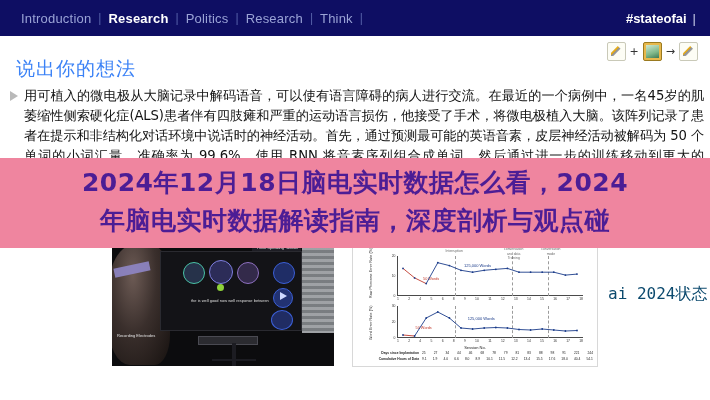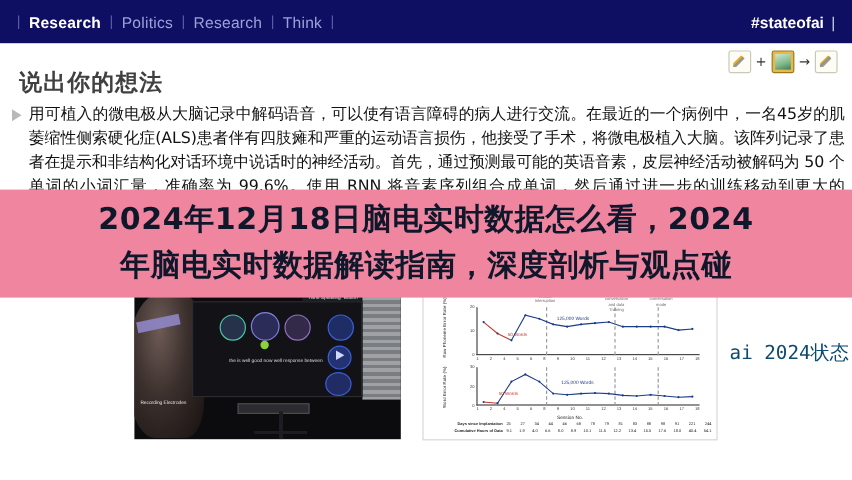--- a/index.html
+++ b/index.html
@@ -61,24 +61,23 @@
     gap: 6px;
   }
   .nav-right .bar { color: #c9cde8; font-weight: normal; }
 
   
   .slide-title {
     position: absolute;
     top: 56px;
     left: 16px;
     font-size: 19px;
-    color: #404040;
+    color: #3b82f6;
     font-family: "DejaVu Sans", sans-serif;
     letter-spacing: 1px;
-    font-weight: bold;
   }
   .icon-row {
     position: absolute;
     top: 42px;
     right: 12px;
     display: flex;
     align-items: center;
     gap: 4px;
   }
   .ic {
@@ -156,21 +155,21 @@
   }
   .banner-text {
     position: absolute;
     left: 0; top: 0;
     width: 710px;
     text-align: center;
     font-family: "DejaVu Sans", sans-serif;
     font-weight: bold;
     font-size: 25px;
     line-height: 38px;
-    color: #0f172a;
+    color: #4c1d95;
     padding-top: 6px;
     box-sizing: border-box;
     letter-spacing: 0.5px;
     white-space: pre-line;
   }
 
   
   .photo {
     position: absolute;
     left: 112px;
@@ -380,20 +379,21 @@
     color: #0c4a6e;
     font-family: "DejaVu Sans Mono", monospace;
     white-space: nowrap;
   }
 </style>
 </head>
 <body>
 
 <div class="navbar">
   <div class="nav-left">
+    <span class="nav-item">Introduction</span>
     <span class="nav-sep">|</span>
     <span class="nav-item active">Research</span>
     <span class="nav-sep">|</span>
     <span class="nav-item">Politics</span>
     <span class="nav-sep">|</span>
     <span class="nav-item">Research</span>
     <span class="nav-sep">|</span>
     <span class="nav-item">Think</span>
     <span class="nav-sep">|</span>
   </div>

